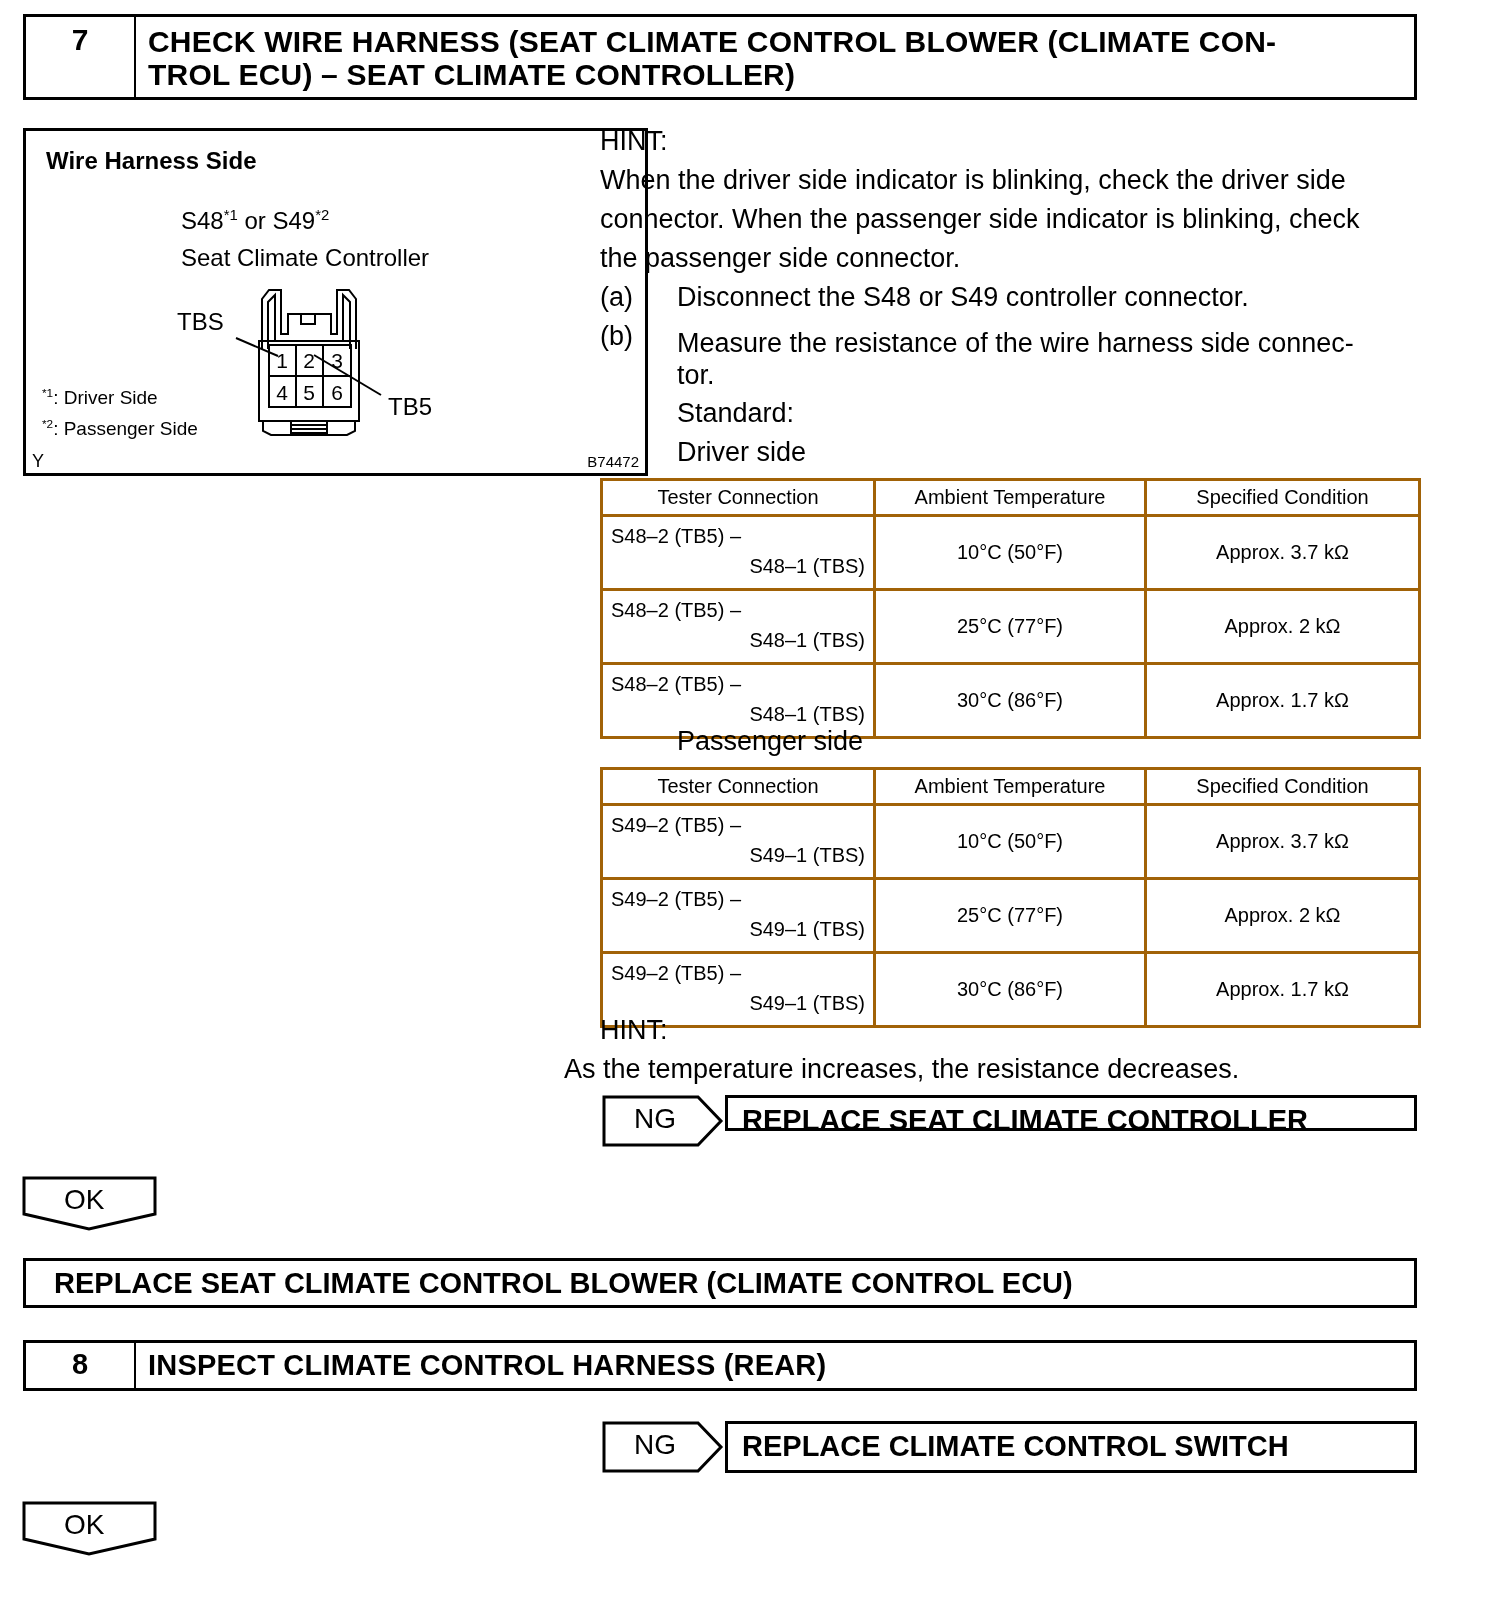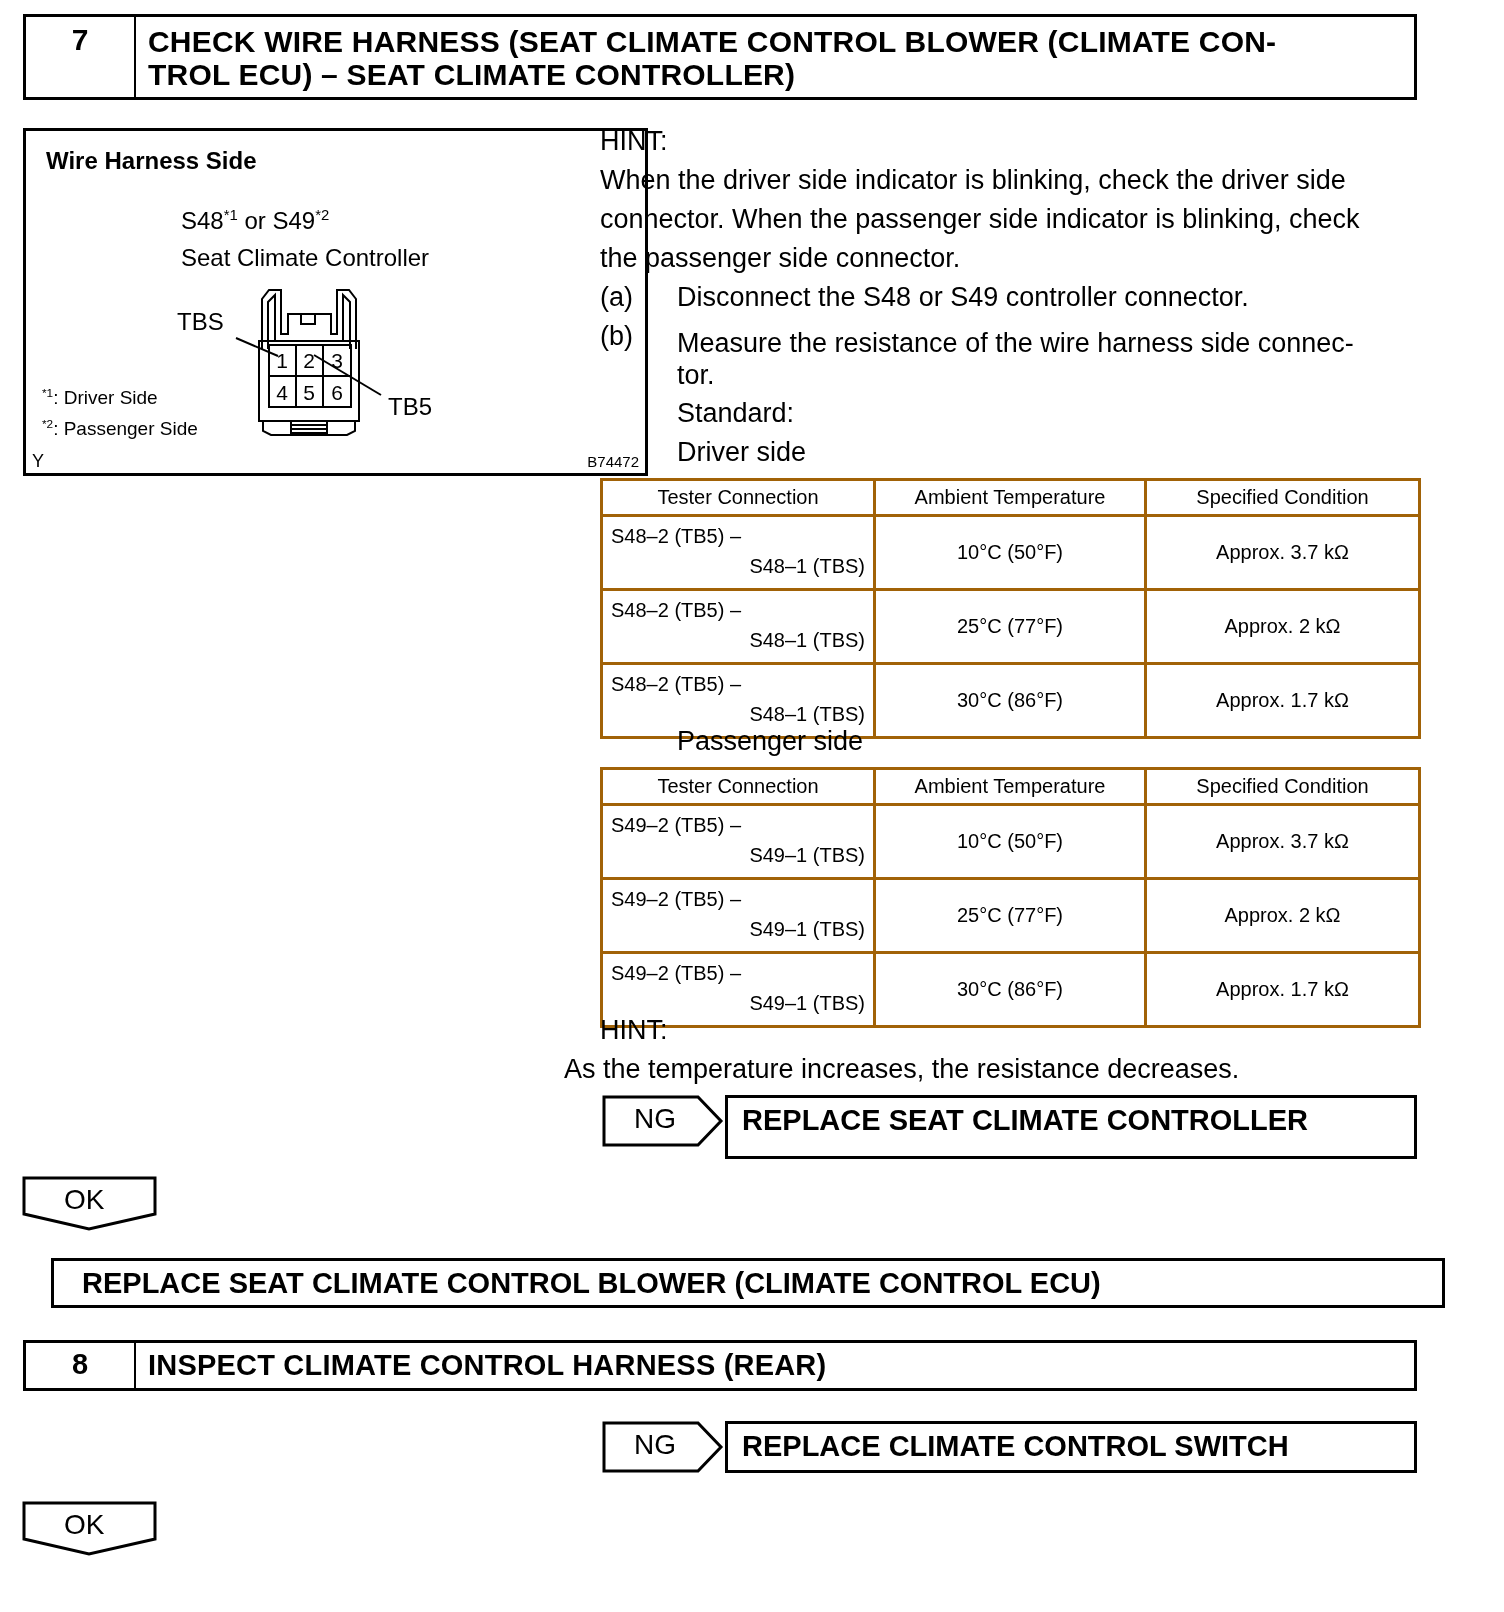--- a/index.html
+++ b/index.html
@@ -190,28 +190,28 @@
 </tbody>
   </table>
 
 <div class="para" style="left:600px; top:1011px;">HINT:</div>
 <div class="para" style="left:564px; top:1050px;">As the temperature increases, the resistance decreases.</div>
 
 <svg class="ng-shape" style="left:602px; top:1095px;" width="122" height="52" viewBox="0 0 122 52">
   <path d="M2 2 L96 2 L119 26 L96 50 L2 50 Z" fill="#fff" stroke="#000" stroke-width="3"></path>
 </svg>
 <div class="ng-label" style="left:634px; top:1103px;">NG</div>
-<div class="result-box" style="left:725px; top:1095px; width:692px; height:64px;">REPLACE SEAT CLIMATE CONTROLLER</div>
+<div class="result-box" style="left:725px; top:1095px; width:692px; height:36px;">REPLACE SEAT CLIMATE CONTROLLER</div>
 
 <svg class="ng-shape" style="left:22px; top:1176px;" width="136" height="56" viewBox="0 0 136 56">
   <path d="M2 2 L133 2 L133 38 L67 53 L2 38 Z" fill="#fff" stroke="#000" stroke-width="3"></path>
 </svg>
 <div class="ng-label" style="left:64px; top:1184px;">OK</div>
 
-<div class="result-box" style="left:23px; top:1258px; width:1394px; height:50px; padding-left:28px;margin-left:28px;">REPLACE SEAT CLIMATE CONTROL BLOWER (CLIMATE CONTROL ECU)</div>
+<div class="result-box" style="left:23px; top:1258px; width:1394px; height:50px; padding-left:28px;">REPLACE SEAT CLIMATE CONTROL BLOWER (CLIMATE CONTROL ECU)</div>
 
 <div class="step-box" style="left:23px; top:1340px; width:1394px; height:51px;">
   <div class="step-num" style="padding-top:5px; font-size:29px;">8</div>
   <div class="step-title" style="padding-top:6px; font-size:29px;">INSPECT CLIMATE CONTROL HARNESS (REAR)</div>
 </div>
 
 <svg class="ng-shape" style="left:602px; top:1421px;" width="122" height="52" viewBox="0 0 122 52">
   <path d="M2 2 L96 2 L119 26 L96 50 L2 50 Z" fill="#fff" stroke="#000" stroke-width="3"></path>
 </svg>
 <div class="ng-label" style="left:634px; top:1429px;">NG</div>

